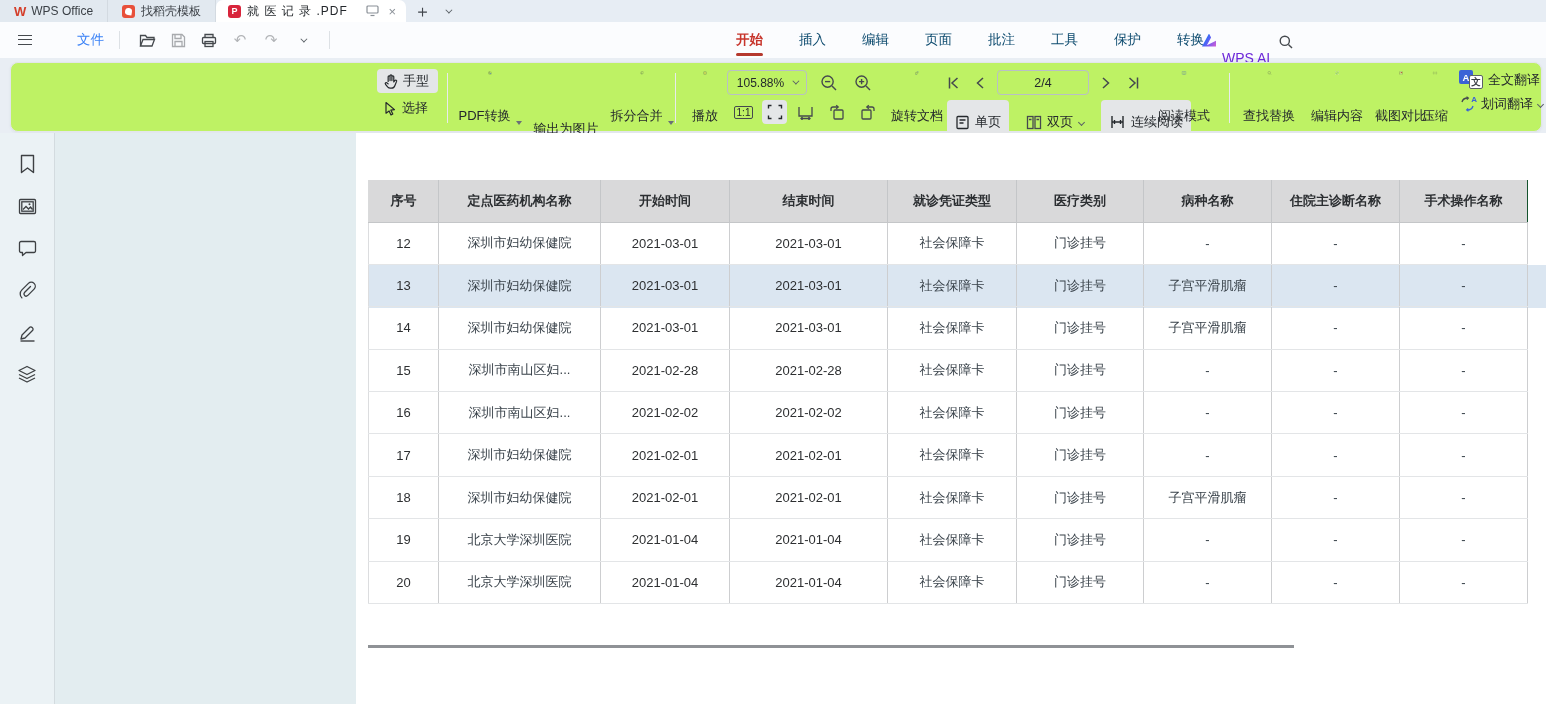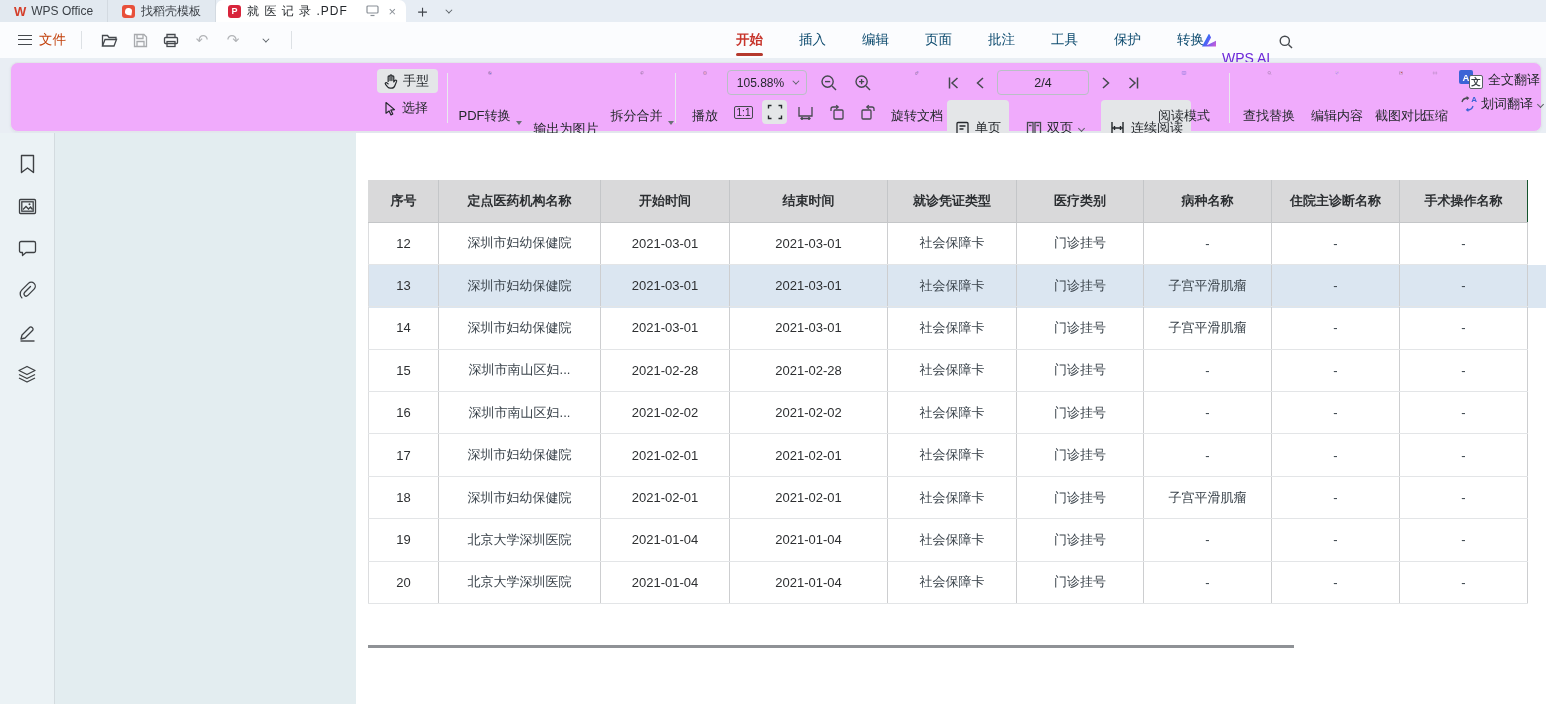--- a/index.html
+++ b/index.html
@@ -21,50 +21,50 @@
   .xbtn { font-size:13px; color:#8a9097; cursor:pointer; }
   .plus { font-size:17px; color:#40454b; padding:0 8px; display:flex; align-items:center; cursor:pointer; }
   .chev { display:inline-block; width:7px; height:7px; border-right:1.4px solid #5a6066; border-bottom:1.4px solid #5a6066; transform:rotate(45deg) translateY(-2px); }
   .chev.small { width:5px; height:5px; }
 
   
   .menurow { position:absolute; left:0; top:22px; width:100%; height:36px; background:#fbfcfe; display:flex; align-items:center; }
   .menu-left { display:flex; align-items:center; gap:7px; padding-left:18px; }
   .hamb { width:14px; height:10px; border-top:1.6px solid #45494e; border-bottom:1.6px solid #45494e; position:relative; }
   .hamb::after { content:""; position:absolute; left:0; right:0; top:3.2px; border-top:1.6px solid #45494e; }
-  .file-lbl { font-size:13.5px; color:#c2410c; }
+  .file-lbl { font-size:13.5px; color:#3b82f6;margin-left:38px; }
   .vdiv { width:1px; height:18px; background:#dde1e5; margin:0 8px; }
   .qicon { width:24px; height:24px; display:flex; align-items:center; justify-content:center; color:#45494e; cursor:pointer; }
   .qicon svg { display:block; }
   .arrowglyph { font-size:15px; color:#45494e; }
   .menu-tabs { position:absolute; left:736px; top:0; height:36px; display:flex; align-items:center; gap:36px; }
   .mtab { font-size:13.5px; color:#0c4a6e; position:relative; height:36px; display:flex; align-items:center; cursor:pointer; }
   .mtab.active { color:#c7342b; font-weight:bold; }
   .mtab.active::after { content:""; position:absolute; left:0; right:0; bottom:2px; height:3px; background:#b5382d; border-radius:2px; }
   .ai-zone { position:absolute; left:1202px; top:0; height:36px; display:flex; align-items:center; gap:6px; }
   .ai-logo { width:14px; height:13px; background:linear-gradient(120deg,#2f6bf6 30%,#7b5bf2 60%,#d45fd0 100%); clip-path:polygon(0 100%,50% 0,65% 30%,35% 90%,100% 55%,100% 100%); }
   .ai-lbl { font-size:14px; color:#6d28d9;margin-top:36px; }
   .menu-search { position:absolute; left:1274px; top:8px; }
 
   
-  .toolcard { position:absolute; left:10px; top:62px; width:1532px; height:70px; background:#f0abfc; border:1px solid #e3e6ea; border-radius:8px; box-shadow:0 1px 3px rgba(40,60,80,.05); }
+  .toolcard { position:absolute; left:10px; top:62px; width:1532px; height:70px; background:#bef264; border:1px solid #e3e6ea; border-radius:8px; box-shadow:0 1px 3px rgba(40,60,80,.05); }
   .tc-abs { position:absolute; }
   .tdiv { position:absolute; top:10px; width:1px; height:50px; background:#e8eaed; }
   .pill2 { display:flex; align-items:center; gap:5px; font-size:13px; color:#24282c; padding:3px 9px 3px 6px; border-radius:4px; cursor:pointer; white-space:nowrap; }
   .pill2.on { background:#e4e6e8; }
   .stack { display:flex; flex-direction:column; align-items:center; justify-content:center; gap:4px; font-size:13px; color:#24282c; cursor:pointer; }
   .stack .lbl { display:flex; align-items:flex-end; gap:3px; white-space:nowrap;margin-top:28px; }
   .ddtri { width:0; height:0; border-left:3.5px solid transparent; border-right:3.5px solid transparent; border-top:4px solid #6a7076; margin-left:2px; }
   .zoombox { width:80px; height:25px; border:1px solid #b9bfc6; border-radius:4px; display:flex; align-items:center; justify-content:center; gap:8px; font-size:12px; color:#24282c; cursor:pointer; }
   .sqbtn { width:25px; height:24px; border-radius:4px; display:flex; align-items:center; justify-content:center; cursor:pointer; }
   .sqbtn.on { background:#e4e6e8; }
   .ratio { font-size:10px; border:1.2px solid #45494e; border-radius:2px; padding:0 2px; color:#24282c; }
   .pagebox { width:92px; height:25px; border:1px solid #b9bfc6; border-radius:4px; display:flex; align-items:center; justify-content:center; font-size:12.5px; color:#24282c; }
   .navbtn { display:flex; align-items:center; justify-content:center; width:20px; height:24px; cursor:pointer; }
-  .modepill { display:flex; align-items:center; gap:5px; font-size:13px; color:#24282c; padding:19px 8px; border-radius:4px; cursor:pointer; white-space:nowrap; }
+  .modepill { display:flex; align-items:center; gap:5px; font-size:13px; color:#24282c; padding:13px 8px; border-radius:4px; cursor:pointer; white-space:nowrap; }
   .modepill.on { background:#e4e6e8; }
   .minibox { width:14px; height:14px; border-radius:2px; display:inline-flex; align-items:center; justify-content:center; font-size:9.5px; font-weight:bold; }
   .minibox.blue { background:#3b63d6; color:#fff; }
   .minibox.gray { border:1.2px solid #5a6066; color:#3a3f45; margin-left:-4px; margin-top:5px; background:#fff; }
   .tr-row { display:flex; align-items:center; gap:5px; font-size:13px; color:#24282c; cursor:pointer; white-space:nowrap; }
 
   
   .docarea { position:absolute; left:0; top:133px; width:1546px; height:571px; background:#e3edf0; }
   .side-strip { position:absolute; left:0; top:0; width:55px; height:100%; background:#ebf2f5; border-right:1px solid #d3dbdf; display:flex; flex-direction:column; align-items:center; padding-top:20px; gap:20px; }
   .side-ic { width:22px; height:22px; display:flex; align-items:center; justify-content:center; cursor:pointer; }

